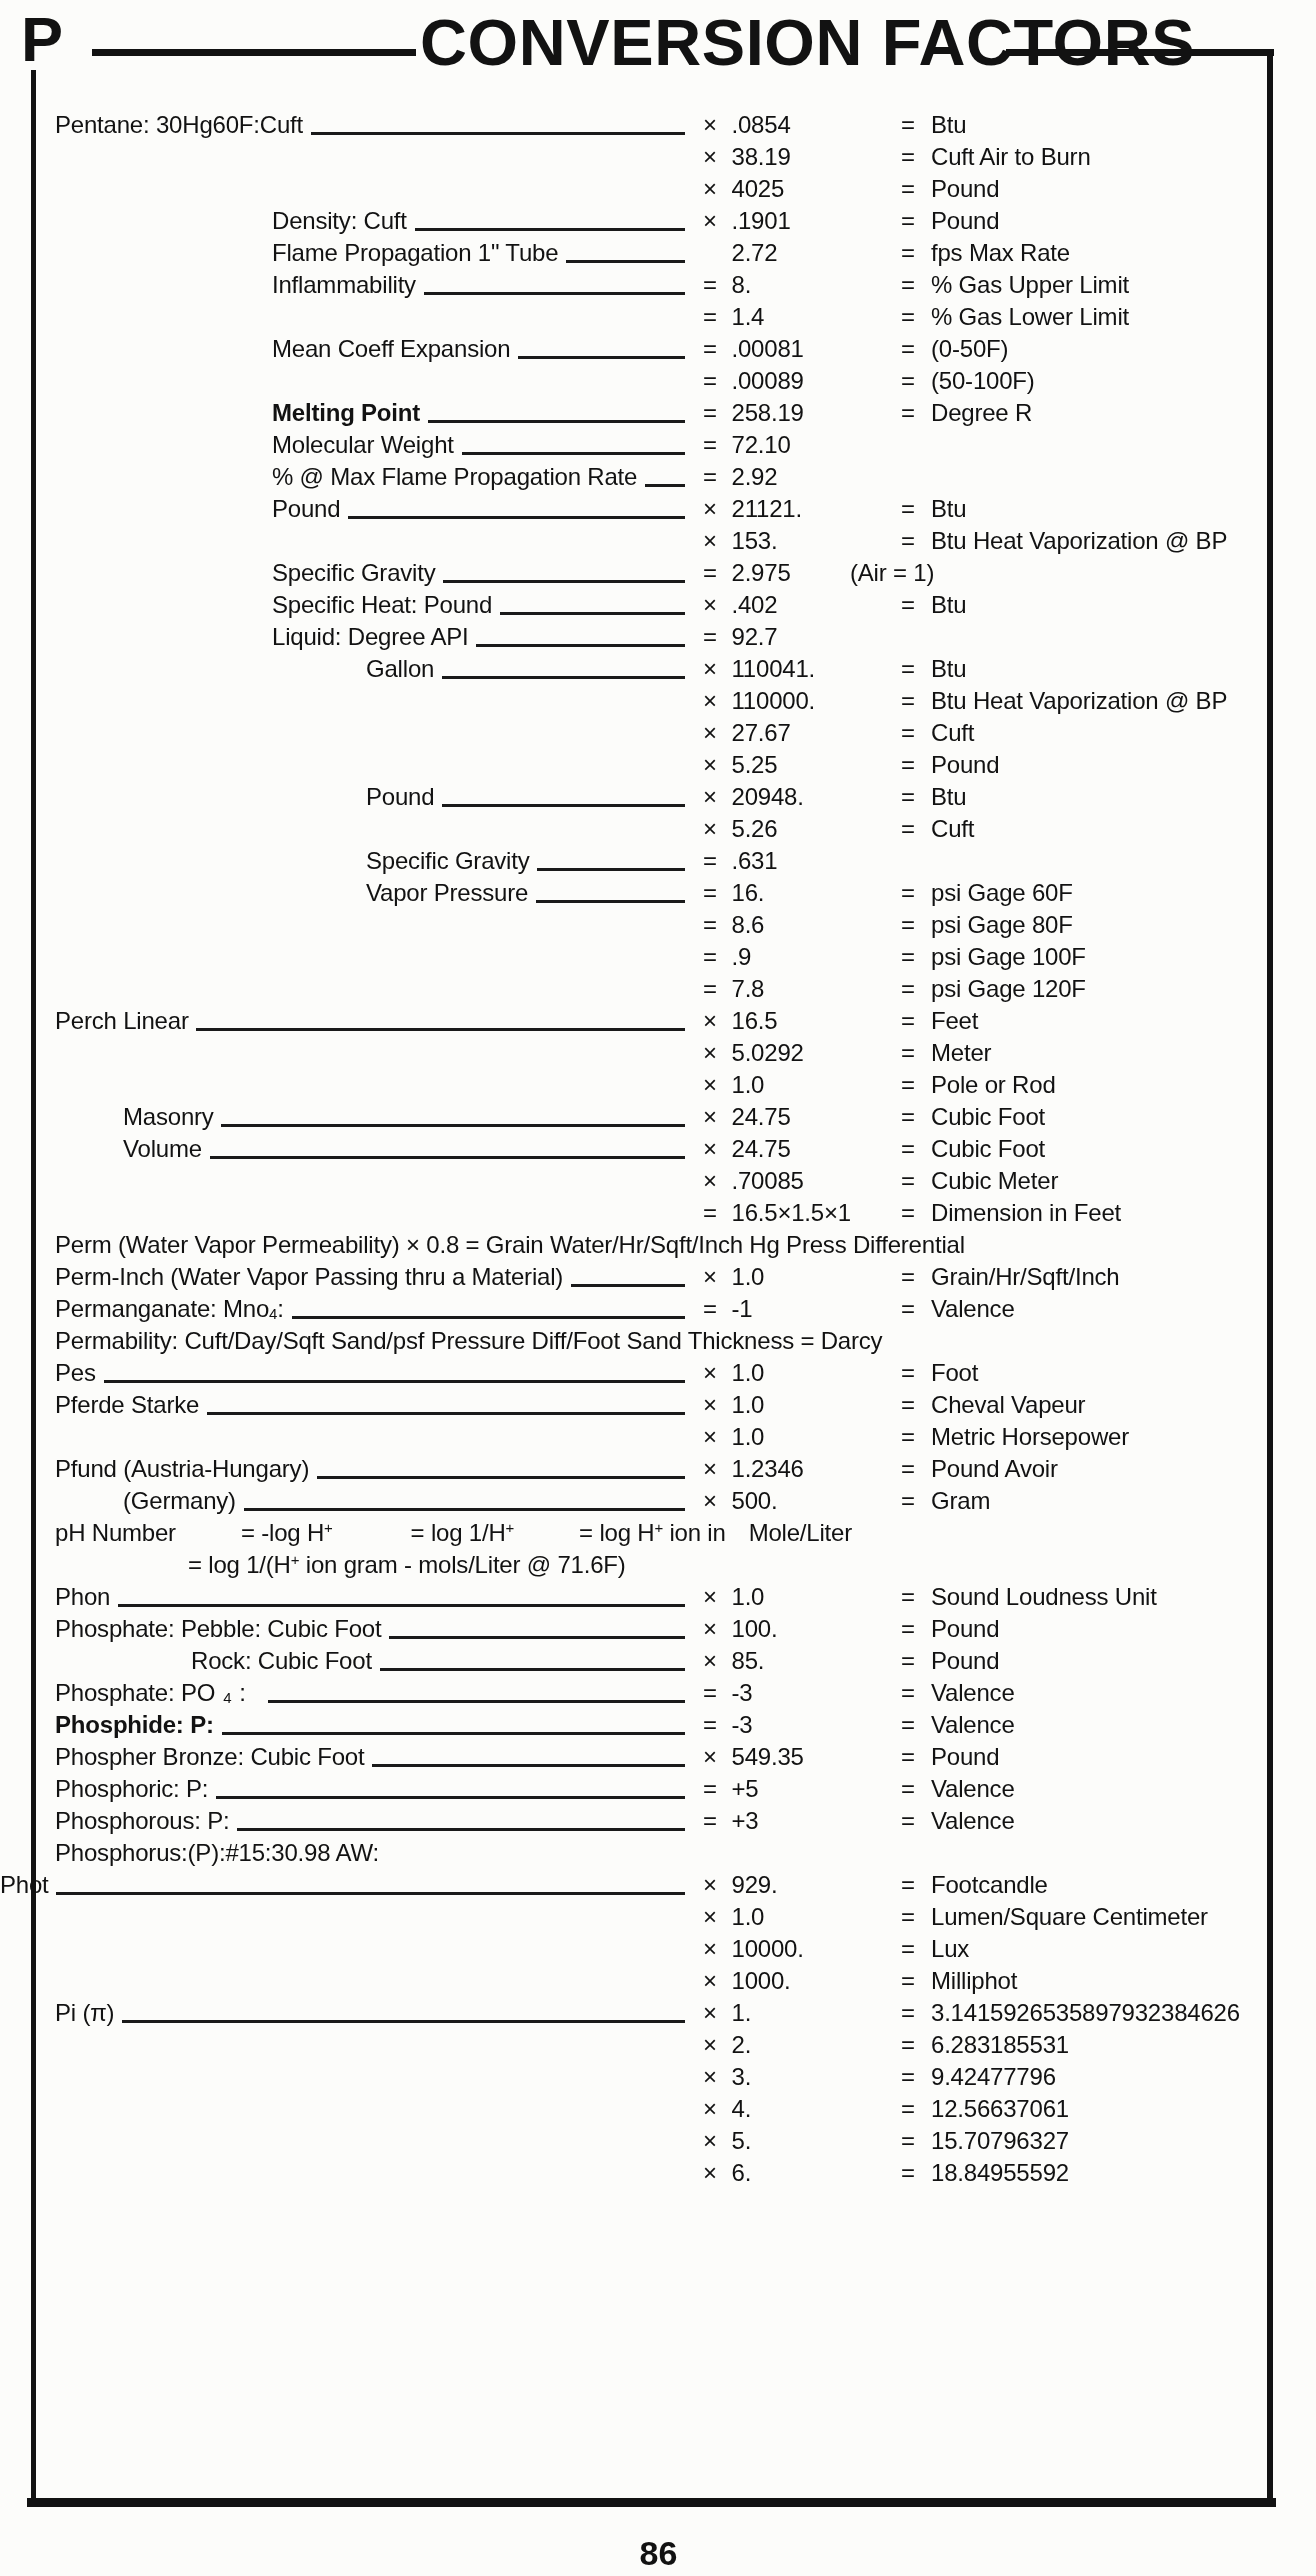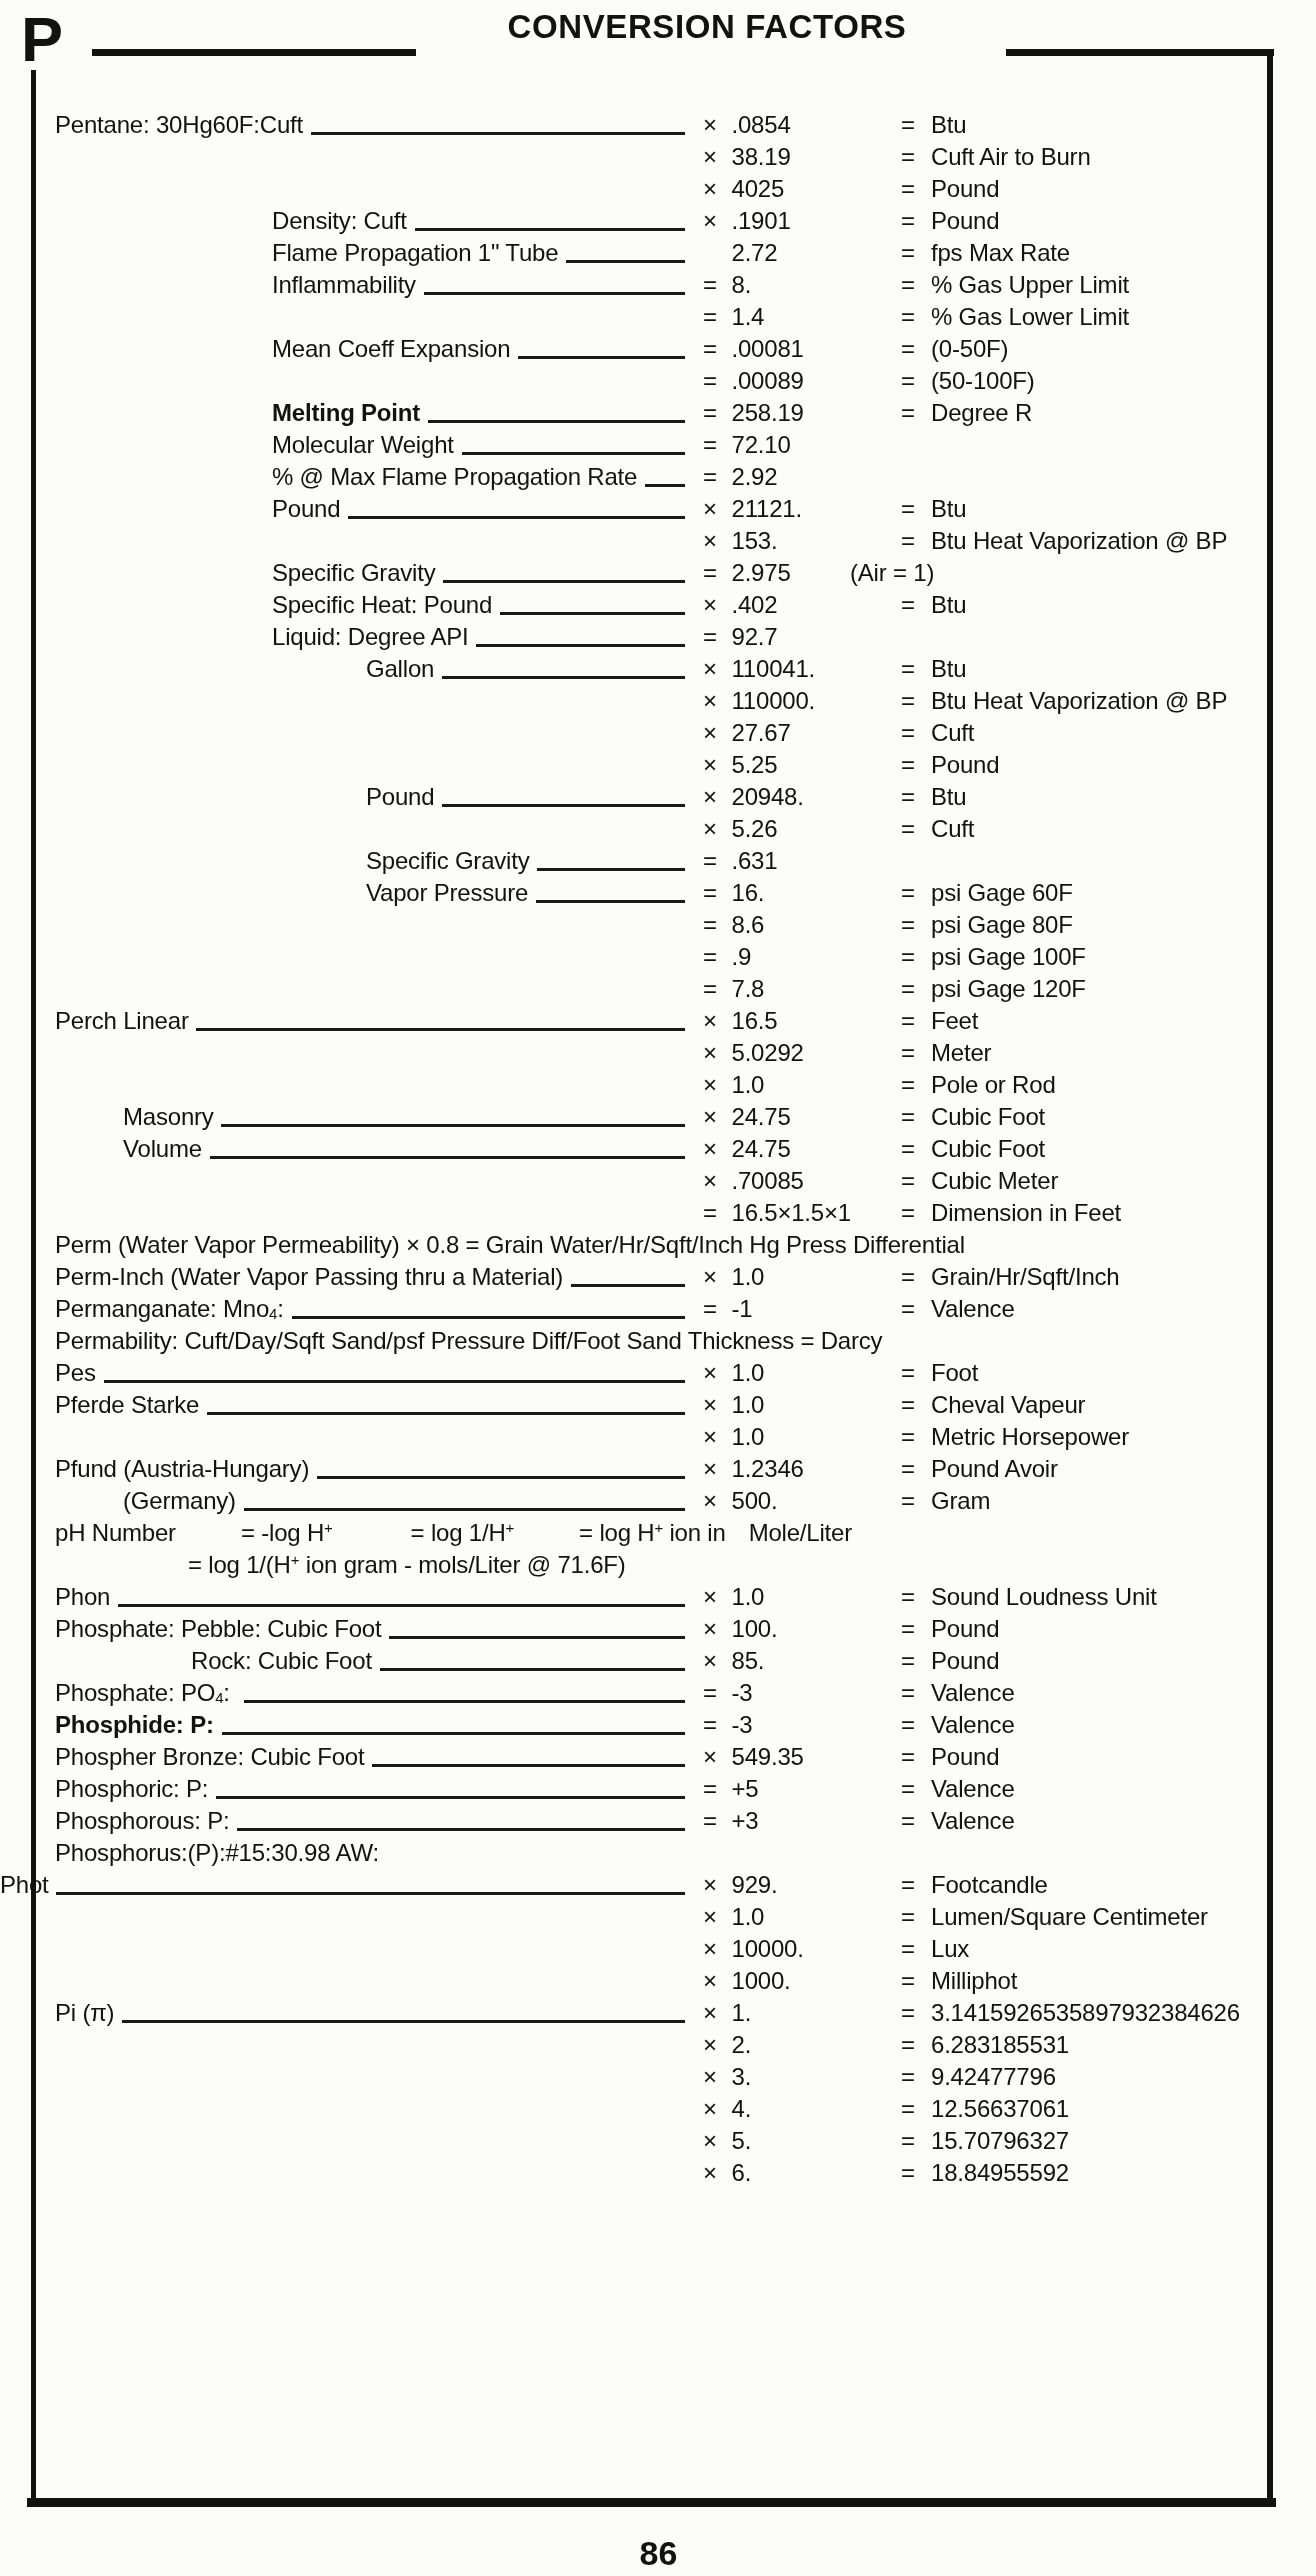--- a/index.html
+++ b/index.html
@@ -4,21 +4,21 @@
 <style>
   html,body{margin:0;padding:0;background:#9a9a9a;}
   .page{position:relative;width:1317px;height:2576px;background:#fcfcfa;
         font-family:"Liberation Sans","DejaVu Sans",sans-serif;color:#121212;overflow:hidden;}
   
   .letter-p{position:absolute;left:21px;top:7.8px;font-size:63px;font-weight:bold;line-height:1;letter-spacing:-1.3px;}
   .hrule{position:absolute;background:#121212;}
   .rule-left{left:92px;top:49px;width:324px;height:7.1px;}
   .rule-right{left:1006px;top:49px;width:268px;height:7.1px;}
   .page-title{position:absolute;left:420px;top:10.4px;width:574px;text-align:center;
-              font-size:33px;font-weight:bold;letter-spacing:0.6px;white-space:nowrap;line-height:1;}
+              font-size:65px;font-weight:bold;letter-spacing:0.6px;white-space:nowrap;line-height:1;}
   
   .border-left{position:absolute;left:31px;top:70px;width:5.2px;height:2436px;background:#121212;}
   .border-right{position:absolute;left:1267px;top:52px;width:5.8px;height:2454px;background:#121212;}
   .border-bottom{position:absolute;left:27px;top:2498px;width:1249px;height:9px;background:#121212;}
   
   .rows{position:absolute;left:0;top:109px;width:1076px;}
   .row{height:32px;display:grid;grid-template-columns:703px 198px auto;
        font-size:24px;line-height:32px;letter-spacing:-0.2px;white-space:pre;}
   .row.free{display:block;}
   .cell-label{display:flex;min-width:0;}
@@ -91,21 +91,21 @@
       <div class="row"><div class="cell-label" style="padding-left: 55px;"><span class="t">Pes</span><div class="leader"></div></div><div class="cell-op"><span class="op">×</span><span class="t">1.0</span></div><div class="cell-res"><span class="eq">=</span><span class="t">Foot</span></div></div>
       <div class="row"><div class="cell-label" style="padding-left: 55px;"><span class="t">Pferde Starke</span><div class="leader"></div></div><div class="cell-op"><span class="op">×</span><span class="t">1.0</span></div><div class="cell-res"><span class="eq">=</span><span class="t">Cheval Vapeur</span></div></div>
       <div class="row"><div class="cell-label" style="padding-left: 0px;"></div><div class="cell-op"><span class="op">×</span><span class="t">1.0</span></div><div class="cell-res"><span class="eq">=</span><span class="t">Metric Horsepower</span></div></div>
       <div class="row"><div class="cell-label" style="padding-left: 55px;"><span class="t">Pfund (Austria-Hungary)</span><div class="leader"></div></div><div class="cell-op"><span class="op">×</span><span class="t">1.2346</span></div><div class="cell-res"><span class="eq">=</span><span class="t">Pound Avoir</span></div></div>
       <div class="row"><div class="cell-label" style="padding-left: 123px;"><span class="t">(Germany)</span><div class="leader"></div></div><div class="cell-op"><span class="op">×</span><span class="t">500.</span></div><div class="cell-res"><span class="eq">=</span><span class="t">Gram</span></div></div>
       <div class="row free" style="padding-left: 55px;"><span class="t">pH Number</span><span class="gap" style="width: 65px;"></span><span class="t">= -log H</span><span class="sup">+</span><span class="gap" style="width: 78px;"></span><span class="t">= log 1/H</span><span class="sup">+</span><span class="gap" style="width: 65px;"></span><span class="t">= log H</span><span class="sup">+</span><span class="t"> ion in</span><span class="gap" style="width: 23px;"></span><span class="t">Mole/Liter</span></div>
       <div class="row free" style="padding-left: 188px;"><span class="t">= log 1/(H</span><span class="sup">+</span><span class="t"> ion gram - mols/Liter @ 71.6F)</span></div>
       <div class="row"><div class="cell-label" style="padding-left: 55px;"><span class="t">Phon</span><div class="leader"></div></div><div class="cell-op"><span class="op">×</span><span class="t">1.0</span></div><div class="cell-res"><span class="eq">=</span><span class="t">Sound Loudness Unit</span></div></div>
       <div class="row"><div class="cell-label" style="padding-left: 55px;"><span class="t">Phosphate: Pebble: Cubic Foot</span><div class="leader"></div></div><div class="cell-op"><span class="op">×</span><span class="t">100.</span></div><div class="cell-res"><span class="eq">=</span><span class="t">Pound</span></div></div>
       <div class="row"><div class="cell-label" style="padding-left: 191px;"><span class="t">Rock: Cubic Foot</span><div class="leader"></div></div><div class="cell-op"><span class="op">×</span><span class="t">85.</span></div><div class="cell-res"><span class="eq">=</span><span class="t">Pound</span></div></div>
-      <div class="row"><div class="cell-label" style="padding-left: 55px;"><span class="t">Phosphate: PO</span><span class="sub">4</span><span class="t">: </span><div class="leader"></div></div><div class="cell-op"><span class="op">=</span><span class="t">-3</span></div><div class="cell-res"><span class="eq">=</span><span class="t">Valence</span></div></div>
+      <div class="row"><div class="cell-label" style="padding-left: 55px; gap: 8px;"><span class="t">Phosphate: PO</span><span class="sub">4</span><span class="t">: </span><div class="leader"></div></div><div class="cell-op"><span class="op">=</span><span class="t">-3</span></div><div class="cell-res"><span class="eq">=</span><span class="t">Valence</span></div></div>
       <div class="row"><div class="cell-label" style="padding-left: 55px; font-weight: bold;"><span class="t">Phosphide: P:</span><div class="leader"></div></div><div class="cell-op"><span class="op">=</span><span class="t">-3</span></div><div class="cell-res"><span class="eq">=</span><span class="t">Valence</span></div></div>
       <div class="row"><div class="cell-label" style="padding-left: 55px;"><span class="t">Phospher Bronze: Cubic Foot</span><div class="leader"></div></div><div class="cell-op"><span class="op">×</span><span class="t">549.35</span></div><div class="cell-res"><span class="eq">=</span><span class="t">Pound</span></div></div>
       <div class="row"><div class="cell-label" style="padding-left: 55px;"><span class="t">Phosphoric: P:</span><div class="leader"></div></div><div class="cell-op"><span class="op">=</span><span class="t">+5</span></div><div class="cell-res"><span class="eq">=</span><span class="t">Valence</span></div></div>
       <div class="row"><div class="cell-label" style="padding-left: 55px;"><span class="t">Phosphorous: P:</span><div class="leader"></div></div><div class="cell-op"><span class="op">=</span><span class="t">+3</span></div><div class="cell-res"><span class="eq">=</span><span class="t">Valence</span></div></div>
       <div class="row free" style="padding-left: 55px;"><span class="t">Phosphorus:(P):#15:30.98 AW:</span></div>
       <div class="row"><div class="cell-label" style=""><span class="t">Phot</span><div class="leader"></div></div><div class="cell-op"><span class="op">×</span><span class="t">929.</span></div><div class="cell-res"><span class="eq">=</span><span class="t">Footcandle</span></div></div>
       <div class="row"><div class="cell-label" style="padding-left: 0px;"></div><div class="cell-op"><span class="op">×</span><span class="t">1.0</span></div><div class="cell-res"><span class="eq">=</span><span class="t">Lumen/Square Centimeter</span></div></div>
       <div class="row"><div class="cell-label" style="padding-left: 0px;"></div><div class="cell-op"><span class="op">×</span><span class="t">10000.</span></div><div class="cell-res"><span class="eq">=</span><span class="t">Lux</span></div></div>
       <div class="row"><div class="cell-label" style="padding-left: 0px;"></div><div class="cell-op"><span class="op">×</span><span class="t">1000.</span></div><div class="cell-res"><span class="eq">=</span><span class="t">Milliphot</span></div></div>
       <div class="row"><div class="cell-label" style="padding-left: 55px;"><span class="t">Pi (π)</span><div class="leader"></div></div><div class="cell-op"><span class="op">×</span><span class="t">1.</span></div><div class="cell-res"><span class="eq">=</span><span class="t">3.1415926535897932384626</span></div></div>

